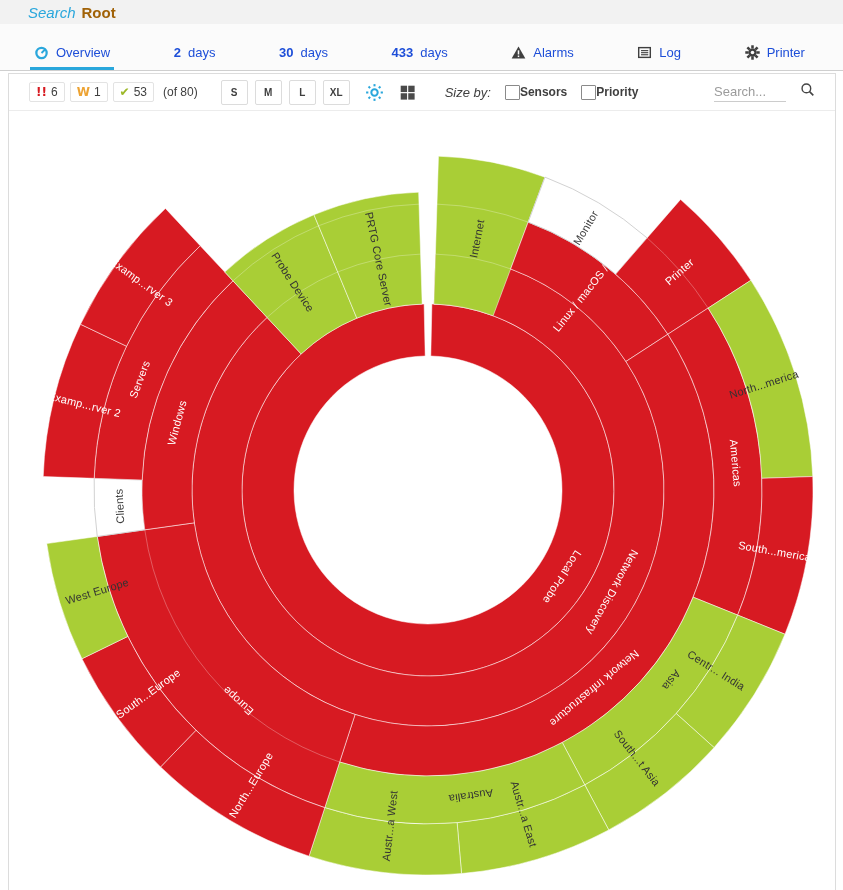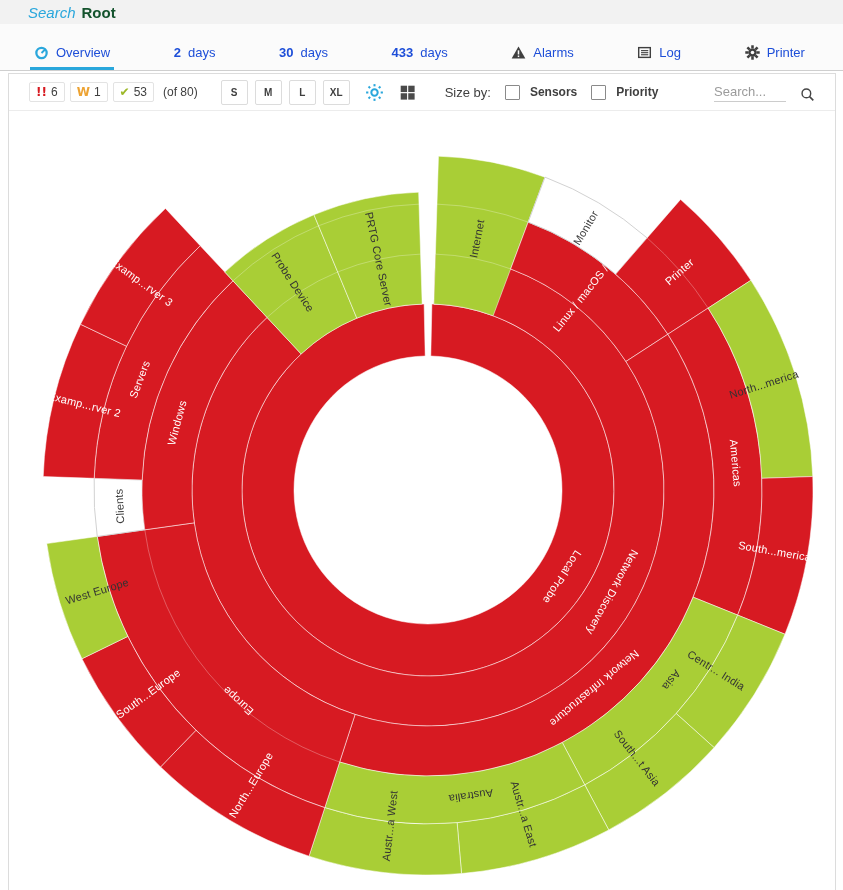--- a/index.html
+++ b/index.html
@@ -1,19 +1,19 @@
 <!DOCTYPE html>
 <html><head>
 <meta charset="utf-8">
 <style>
   html,body{margin:0;padding:0;width:843px;height:890px;overflow:hidden;background:#fff;
     font-family:"Liberation Sans", sans-serif;-webkit-font-smoothing:antialiased;}
   .titlebar{height:24px;background:#f2f2f2;padding-left:28px;display:flex;align-items:center;gap:6px;}
   .titlebar .g{font-style:italic;color:#2aa7dc;font-size:15px;}
-  .titlebar .r{font-weight:bold;color:#14532d;font-size:15px;}
+  .titlebar .r{font-weight:bold;color:#a16207;font-size:15px;}
   .tabspacer{height:14px;background:#fbfbfb;}
   .tabbar{height:32px;background:#fbfbfb;border-bottom:1px solid #cfcfcf;display:flex;align-items:stretch;
     padding:0 34px 0 30px;justify-content:space-between;}
   .tab{display:flex;align-items:center;gap:7px;font-size:13px;color:#1d4ed8;cursor:pointer;
     border-bottom:3px solid transparent;padding:0 4px;}
   .tab.active{border-bottom-color:#2aa7dc;}
   .tab .num{font-weight:bold;}
   .tabicon{width:15px;height:15px;display:inline-block;}
   .tabicon svg{width:15px;height:15px;display:block;}
   .panel{margin:2px 7px 0 8px;border:1px solid #dcdcdc;background:#fff;height:860px;box-sizing:border-box;}
@@ -21,25 +21,25 @@
   .badge{display:flex;align-items:center;gap:4px;border:1px solid #e3e3e3;border-radius:2px;
     padding:2px 6px;margin-right:5px;background:#fff;cursor:pointer;}
   .badge .glyph{font-weight:bold;font-size:12px;font-family:"DejaVu Sans", sans-serif;}
   .badge .val{font-size:12px;color:#3f3f3f;}
   .of{font-size:12px;color:#3f3f3f;margin:0 0 0 4px;}
   .szbtn{width:25px;height:23px;border:1px solid #dcdcdc;border-radius:2px;background:#fff;
     font-size:10px;font-weight:bold;color:#3f3f3f;display:flex;align-items:center;justify-content:center;
     margin-left:7px;cursor:pointer;}
   .viewbtn{width:22px;height:22px;margin-left:11px;cursor:pointer;display:flex;align-items:center;justify-content:center;}
   .viewbtn svg{width:17px;height:17px;display:block;}
-  .sizeby{font-size:13px;color:#3f3f3f;margin-left:26px;}
-  .check{display:flex;align-items:center;gap:10px;margin-left:14px;cursor:pointer;}
+  .sizeby{font-size:13px;color:#3f3f3f;margin-left:26px;font-style:italic;}
+  .check{display:flex;align-items:center;gap:0;margin-left:14px;cursor:pointer;}
   .checkbox{width:13px;height:13px;border:1.5px solid #8a8a8a;background:#fff;border-radius:1px;}
   .check .lbl{font-size:12px;font-weight:bold;color:#3f3f3f;}
-  .searchwrap{margin-left:auto;display:flex;align-items:flex-end;gap:14px;}
+  .searchwrap{margin-left:auto;display:flex;align-items:flex-start;gap:14px;}
   .searchwrap input{border:none;border-bottom:1px solid #ccc;outline:none;width:72px;font-size:13px;
     color:#3f3f3f;background:transparent;padding:2px 0;font-family:"Liberation Sans",sans-serif;}
   .searchwrap input::placeholder{color:#9b9b9b;}
   .searchwrap .sicon svg{width:15px;height:15px;display:block;}
   #sunburst{display:block;}
   .seg{cursor:pointer;}
   .seglabel{font-size:11px;letter-spacing:.2px;pointer-events:none;}
 </style>
 </head>
 <body>

